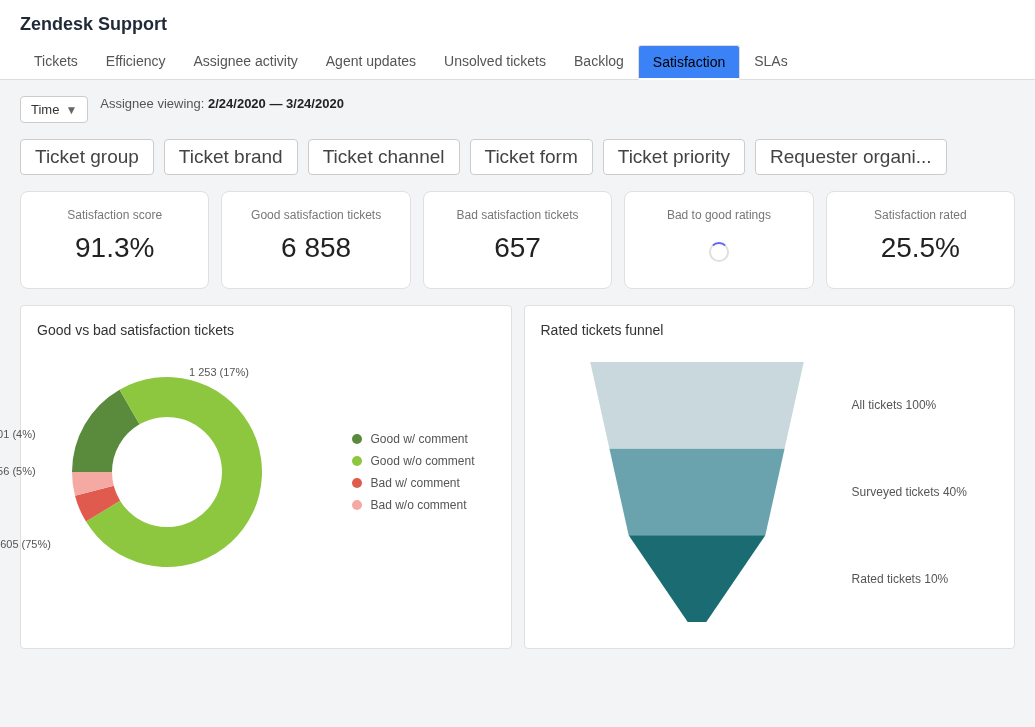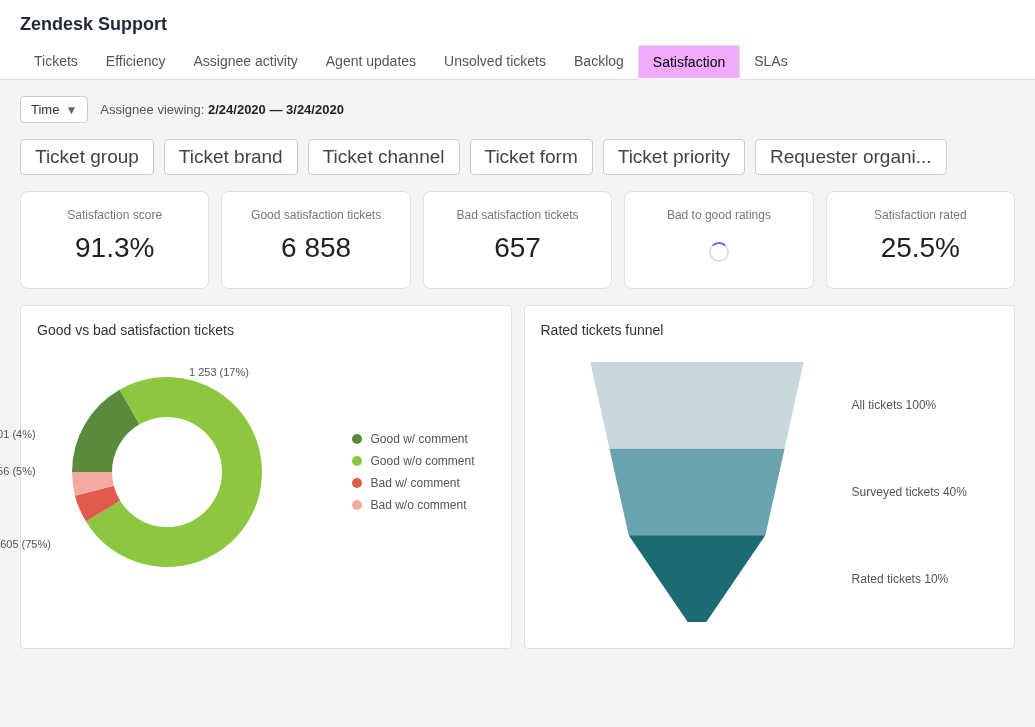--- a/index.html
+++ b/index.html
@@ -3,25 +3,25 @@
   <meta charset="utf-8">
   <style>
     * { box-sizing: border-box; margin: 0; padding: 0; }
     body { font-family: -apple-system, BlinkMacSystemFont, 'Segoe UI', Arial, sans-serif; background: #f3f4f6; color: #333; font-size: 14px; }
 
     .app-header { background: #fff; padding: 14px 20px 0; border-bottom: 1px solid #ddd; }
     .app-title { font-size: 18px; font-weight: 600; color: #1f2937; margin-bottom: 10px; }
 
     .nav-tabs { display: flex; gap: 0; }
     .nav-tab { padding: 8px 14px; cursor: pointer; color: #555; border: none; background: none; font-size: 14px; border-bottom: 2px solid transparent; }
-    .nav-tab.active { border-bottom: 2px solid #333; font-weight: 500; color: #000; background: #f0abfc; border-top: 1px solid #ddd; border-left: 1px solid #ddd; border-right: 1px solid #ddd; border-bottom: 2px solid #fff; margin-bottom: -1px; border-radius: 3px 3px 0 0; }
+    .nav-tab.active { border-bottom: 2px solid #333; font-weight: 500; color: #000; background: #3b82f6; border-top: 1px solid #ddd; border-left: 1px solid #ddd; border-right: 1px solid #ddd; border-bottom: 2px solid #fff; margin-bottom: -1px; border-radius: 3px 3px 0 0; }
 
     .main-content { padding: 16px 20px; }
 
-    .filter-bar { display: flex; align-items: center; gap: 12px; margin-bottom: 16px; }
+    .filter-bar { display: flex; gap: 12px; margin-bottom: 16px; }
     .time-filter { display: flex; align-items: center; gap: 6px; border: 1px solid #ccc; border-radius: 4px; padding: 5px 10px; background: #fff; cursor: pointer; font-size: 13px; }
     .filter-icon { color: #666; font-size: 12px; }
     .viewing-text { font-size: 13px; color: #555; }
     .viewing-text strong { color: #222; }
 
     .filter-chips { display: flex; gap: 10px; margin-bottom: 16px; flex-wrap: wrap; }
     .filter-chip { border: 1px solid #ccc; border-radius: 4px; padding: 6px 14px; background: #fff; cursor: pointer; font-size: 19px; color: #444; }
 
     .metrics-row { display: flex; gap: 12px; margin-bottom: 16px; }
     .metric-card { flex: 1; background: #fff; border: 1px solid #e0e0e0; border-radius: 8px; padding: 16px; text-align: center; }

